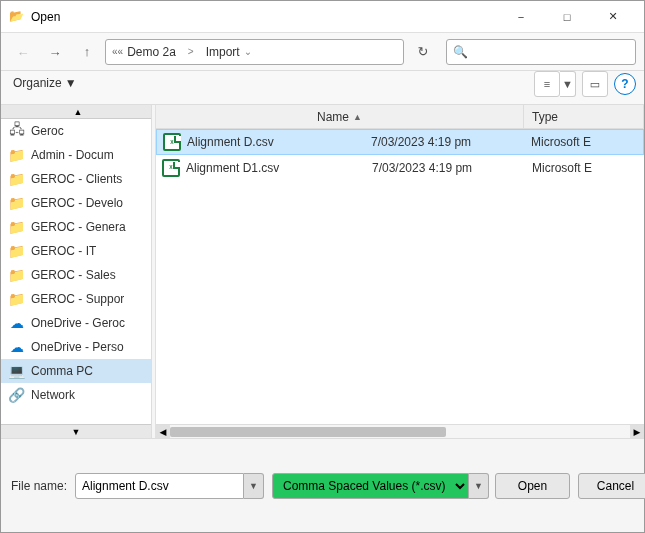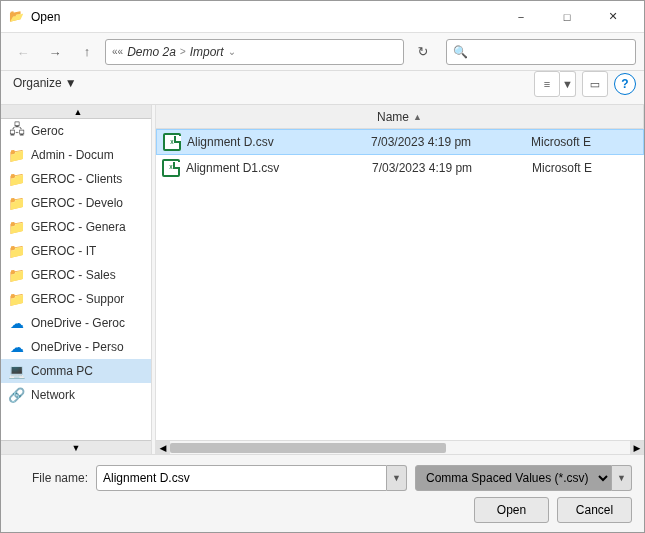--- a/index.html
+++ b/index.html
@@ -89,23 +89,22 @@
       align-items: center;
       padding: 0 6px;
       gap: 4px;
       font-size: 12px;
       color: #333;
       overflow: hidden;
     }
     .address-bar .breadcrumb-part {
       display: flex;
       align-items: center;
-      gap: 4px;
+      gap: 12px;
       white-space: nowrap;
-      font-style: italic;
     }
     .address-bar .breadcrumb-sep {
       color: #888;
       font-size: 10px;
     }
     .address-bar-flex { flex: 1; }
 
     .refresh-btn {
       width: 26px;
       height: 26px;
@@ -400,25 +399,25 @@
       left: 0;
       top: 2px;
       width: 60%;
       height: 10px;
       background: #c0c0c0;
       border-radius: 2px;
     }
 
     
     .bottom-area {
-      height: 78px;
+      height: 94px;
       background: #f5f5f5;
       border-top: 1px solid #ddd;
       display: flex;
-      flex-direction: column;
+      flex-direction: row;
       justify-content: center;
       padding: 0 12px;
       gap: 6px;
     }
     .filename-row {
       display: flex;
       align-items: center;
       gap: 8px;
     }
     .filename-label {
@@ -460,21 +459,21 @@
     .filetype-wrapper {
       display: flex;
       gap: 0;
     }
     .filetype-select {
       height: 26px;
       border: 1px solid #aaa;
       border-radius: 3px 0 0 3px;
       padding: 0 6px;
       font-size: 12px;
-      background: #a3a3a3;
+      background: #22c55e;
       outline: none;
       flex: 1;
       min-width: 150px;
     }
     .filetype-dropdown-btn {
       width: 20px;
       height: 26px;
       border: 1px solid #aaa;
       border-left: none;
       background: #e0e0e0;
@@ -660,20 +659,23 @@
         <span style="font-size:9px;">▼</span>
       </div>
     </div>
 
     <div class="file-list-container">
       <div class="file-list-header">
         <div class="col-header col-name">
           <span>Name</span>
           <span class="sort-arrow">▲</span>
         </div>
+        <div class="col-header col-type">
+          <span>Type</span>
+        </div>
       </div>
 
       <div class="file-list">
 
         <div class="file-row selected">
           <div class="file-icon">
             <div class="csv-icon">
               <span class="csv-inner">X</span>
             </div>
           </div>

